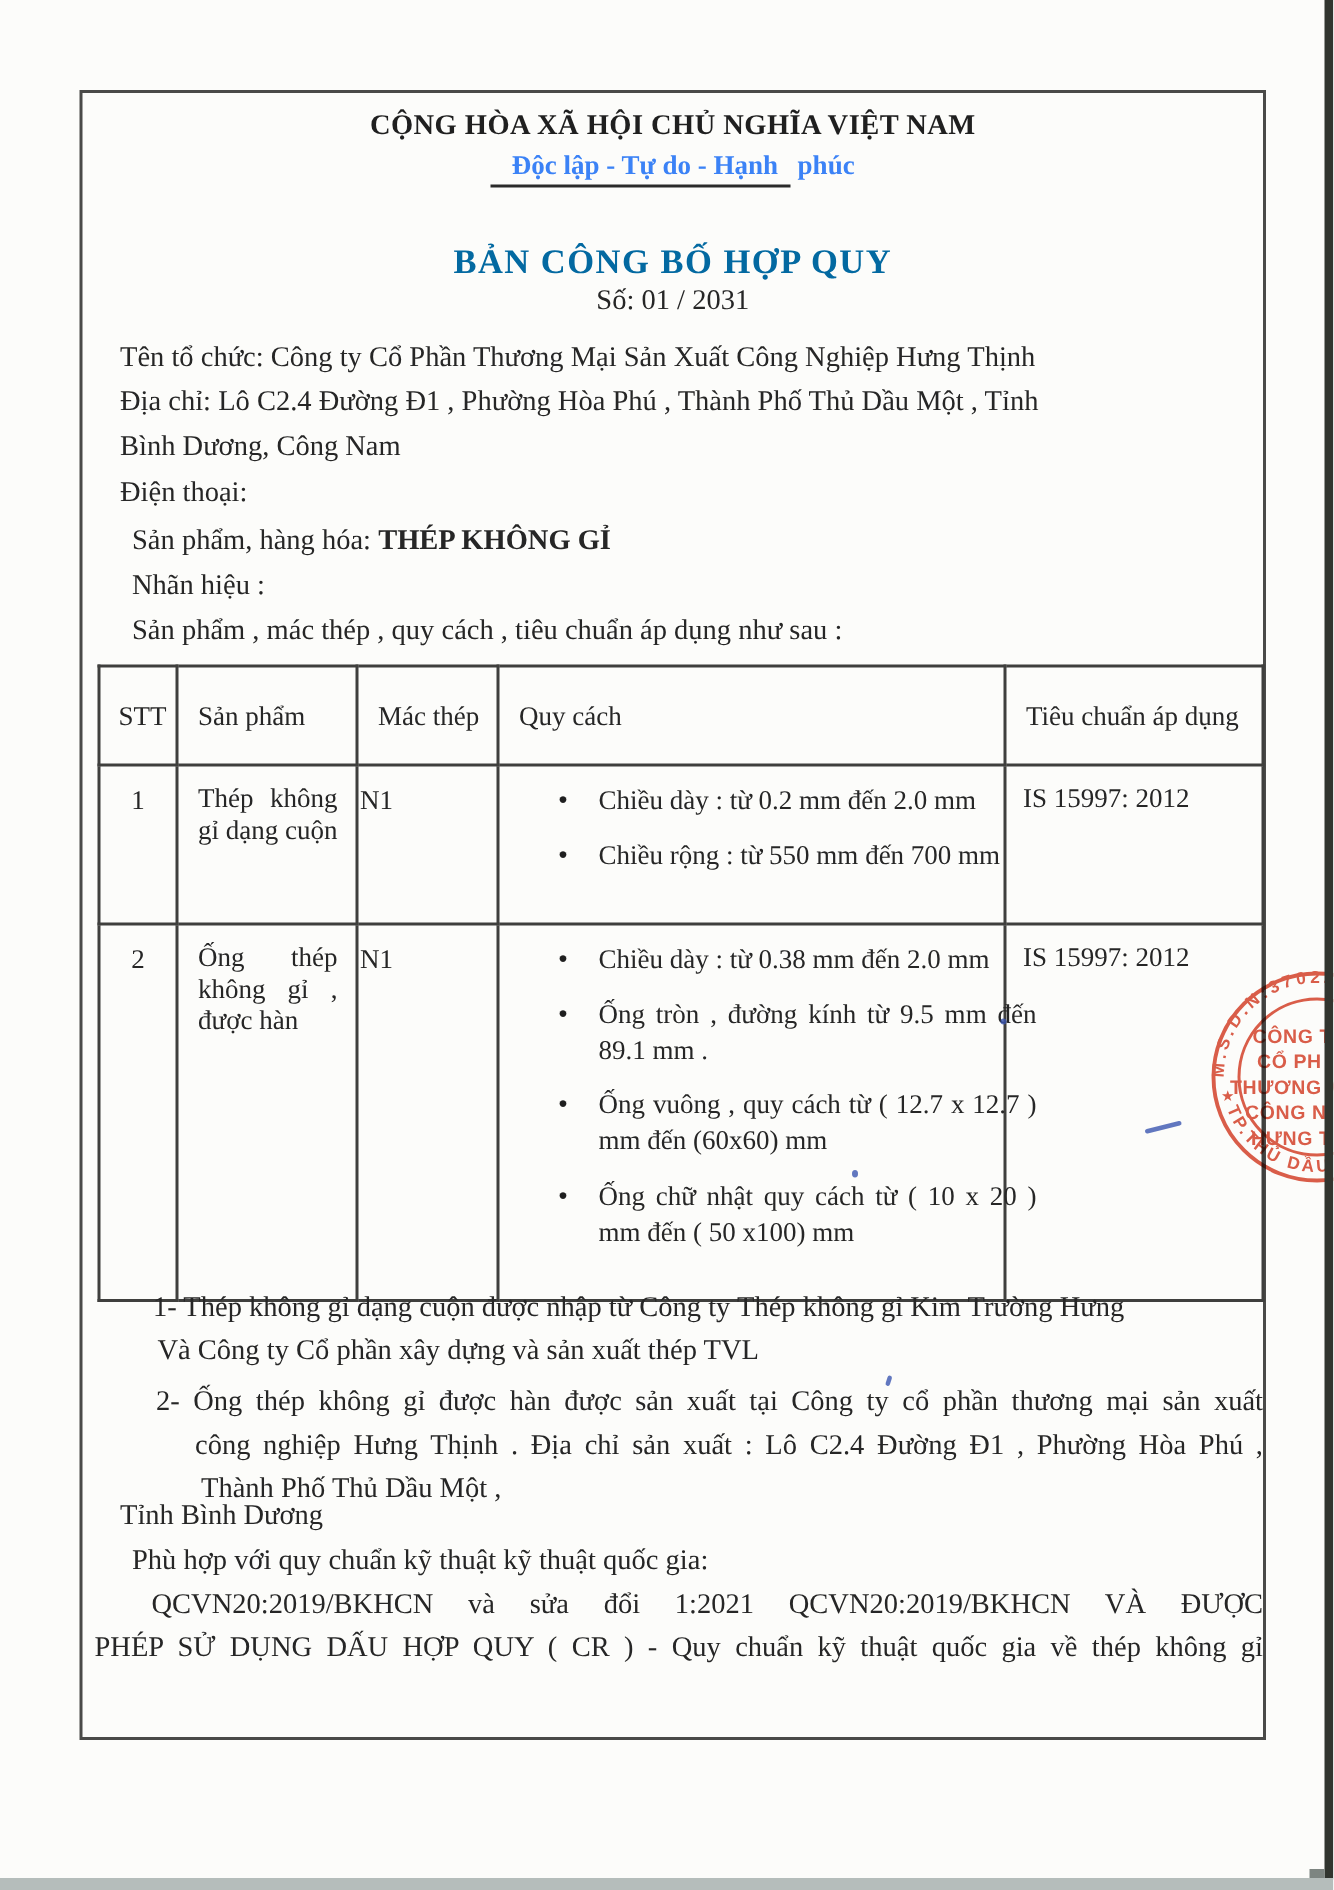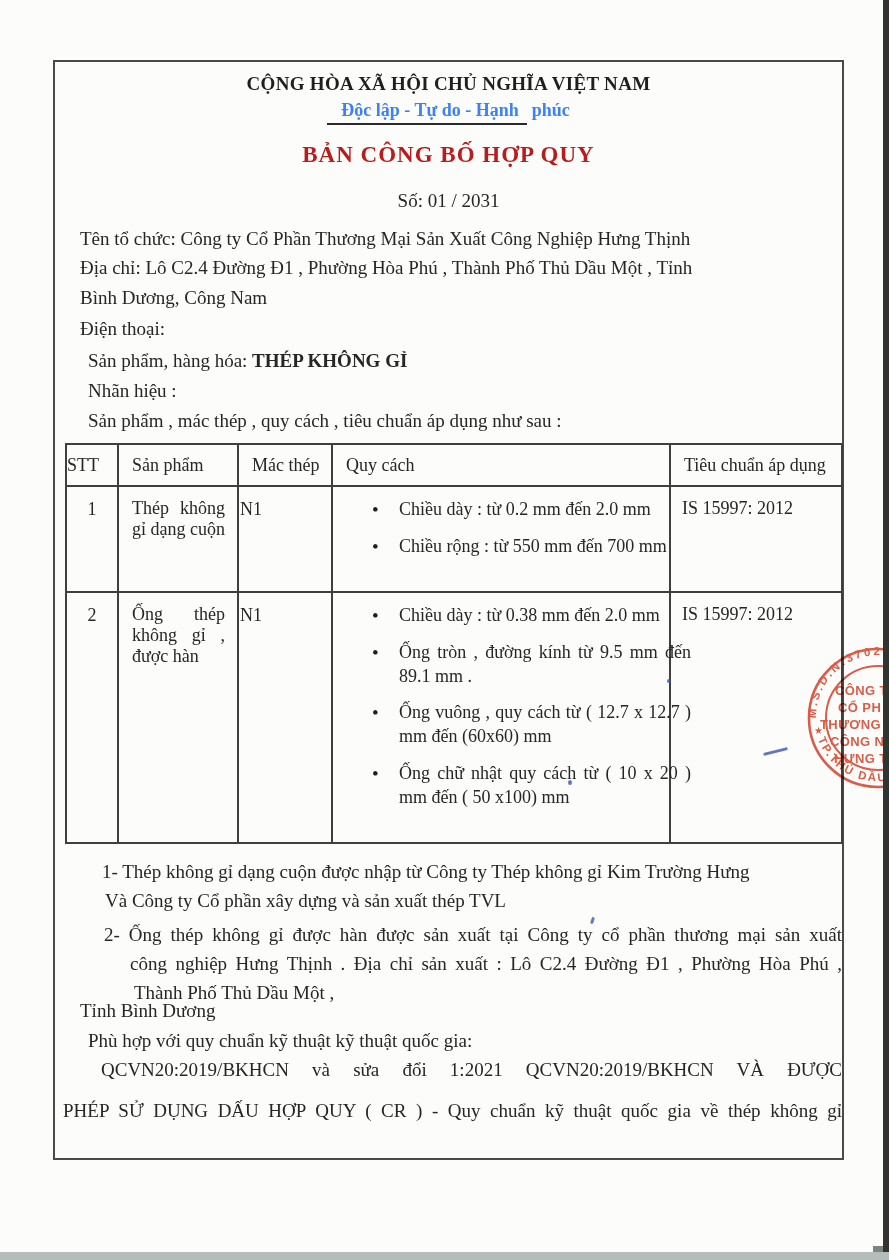--- a/index.html
+++ b/index.html
@@ -21,41 +21,41 @@
     width:787px;height:1096px;
     border:2px solid #4a4a48;
     background:transparent;
   }
   .abs{position:absolute;}
   .ctr{left:0;width:100%;text-align:center;}
   .t-national{top:11px;font-size:19px;font-weight:bold;letter-spacing:.3px;color:#1f1f1f;}
   .t-motto{top:38px;font-size:18px;font-weight:bold;color:#3b82f6;}
   .t-motto .ul{display:inline-block;border-bottom:2px solid #2a2a2a;padding:0 8px 2px 14px;}
   .t-motto .tail{margin-left:5px;}
-  .t-title{top:80px;font-size:23px;font-weight:bold;letter-spacing:1px;color:#b91c1c;}
+  .t-title{top:100px;font-size:23px;font-weight:bold;letter-spacing:1px;color:#0369a1;}
   .t-num{top:128px;font-size:19px;}
 
   .line{font-size:19px;line-height:1.25;white-space:nowrap;}
   .org{top:165px;left:25px;}
   .addr1{top:194px;left:25px;}
   .addr2{top:224px;left:25px;}
   .phone{top:255px;left:25px;}
   .product{top:287px;left:33px;}
   .product b{font-weight:bold;}
   .brand{top:317px;left:33px;}
   .intro{top:347px;left:33px;}
 
   table.spec-table{
     position:absolute;top:381px;left:10px;
     width:776px;border-collapse:collapse;table-layout:fixed;
     font-size:18px;color:#262626;
   }
   .spec-table th,.spec-table td{border:2px solid #3f3f3d;vertical-align:top;font-weight:normal;}
   .spec-table thead th{height:40px;vertical-align:middle;text-align:left;padding:0 6px 0 13px;}
-  .spec-table thead th.c{padding:0;}
+  .spec-table thead th.c{padding:12px;}
   .col-stt{width:52px;}
   .col-sp{width:120px;}
   .col-mt{width:94px;}
   .col-qc{width:338px;}
   .col-tc{width:172px;}
   td.stt{text-align:center;padding-top:12px;}
   td.sp{padding:11px 12px 0 13px;text-align:justify;}
   td.mt{text-align:left;padding-top:12px;}
   td.qc{padding:11px 8px 2px 37px;}
   td.tc{padding:11px 6px 0 11px;}
@@ -67,21 +67,21 @@
   .note{font-size:19px;line-height:1.25;}
   .jl{text-align:justify;text-align-last:justify;}
   .n1a{top:798px;left:47px;}
   .n1b{top:827px;left:50px;}
   .n2a{top:861px;left:49px;width:738px;}
   .n2b{top:890px;left:75px;width:712px;}
   .n2c{top:919px;left:79px;}
   .prov{top:937px;left:25px;}
   .conf{top:967px;left:33px;}
   .reg1{top:996px;left:46px;width:741px;}
-  .reg2{top:1025px;left:8px;width:779px;margin-top:12px;}
+  .reg2{top:1025px;left:8px;width:779px;}
 
   .stamp{position:absolute;left:806px;top:646px;width:144px;height:144px;opacity:.92;mix-blend-mode:multiply;}
   .stamp text{fill:#d9503a;font-family:"Liberation Sans","DejaVu Sans",sans-serif;font-weight:bold;}
   .stamp .arc{font-size:11.5px;letter-spacing:2.5px;}
   .stamp .arcb{font-size:11.5px;letter-spacing:2px;}
   .stamp .mid{font-size:13px;letter-spacing:.4px;}
   .stamp circle{fill:none;stroke:#d9503a;}
 
   .ink{position:absolute;background:#3a55b0;opacity:.8;border-radius:2px;}
   .ink-dot1{left:667px;top:679px;width:4px;height:4px;border-radius:50%;}

